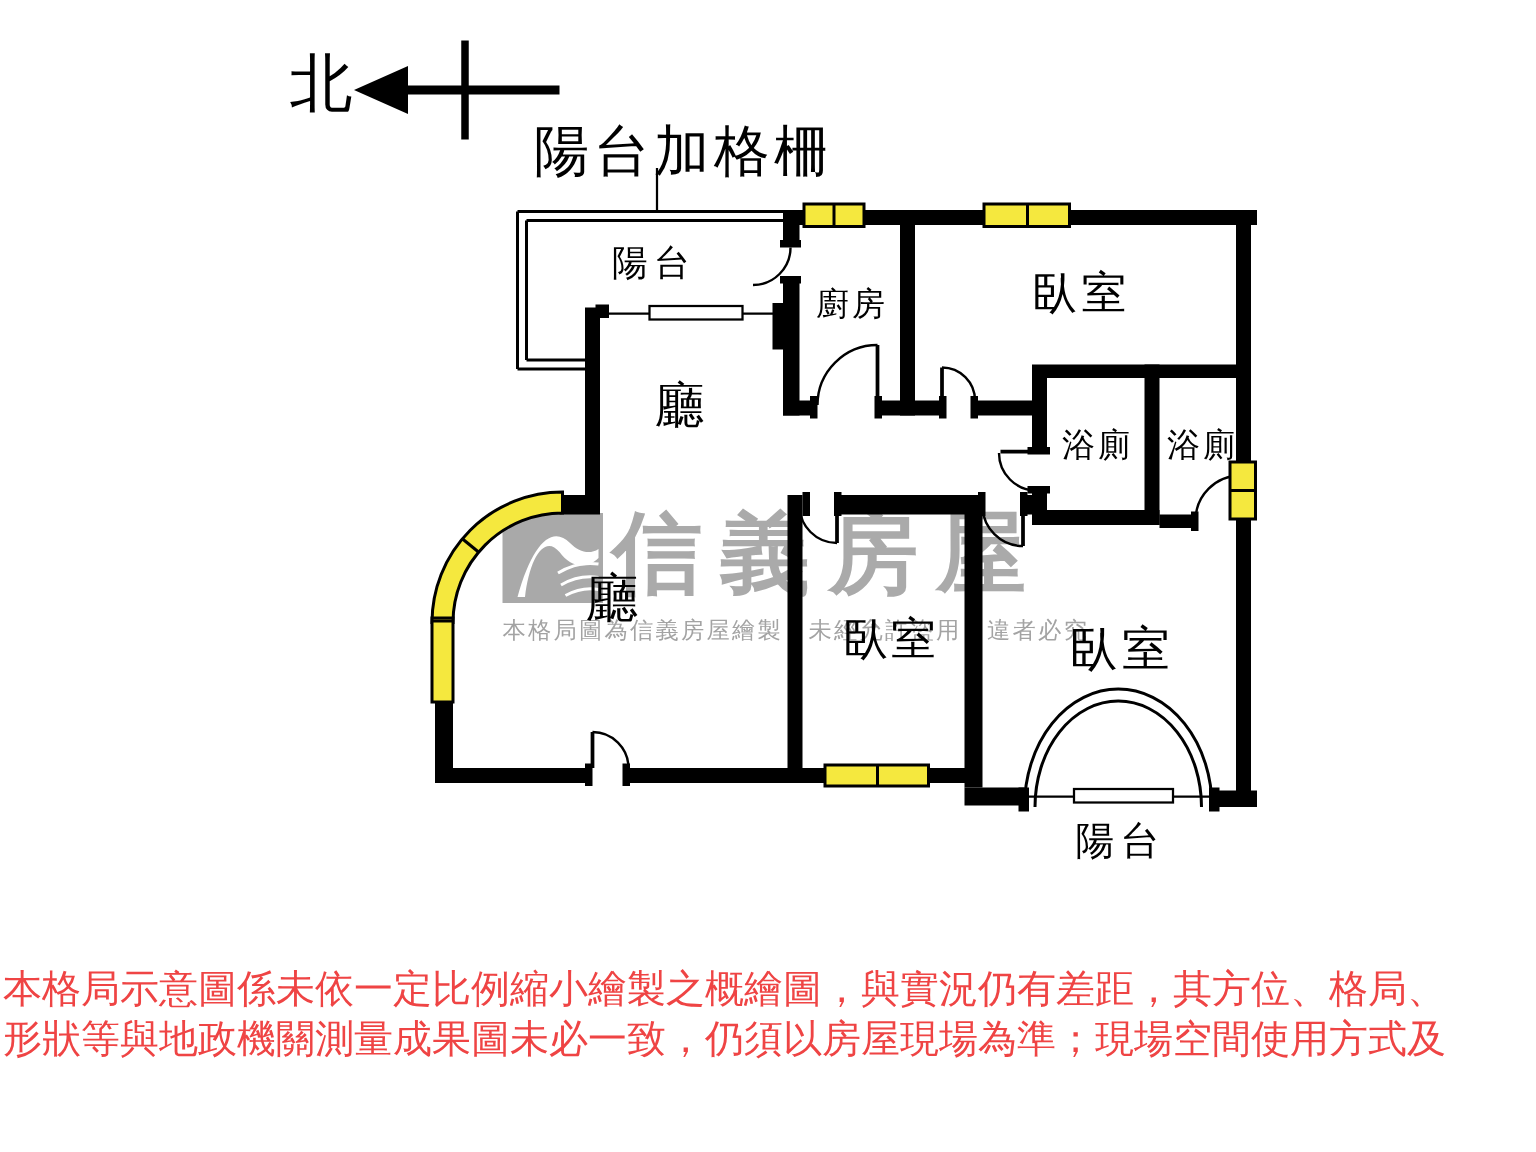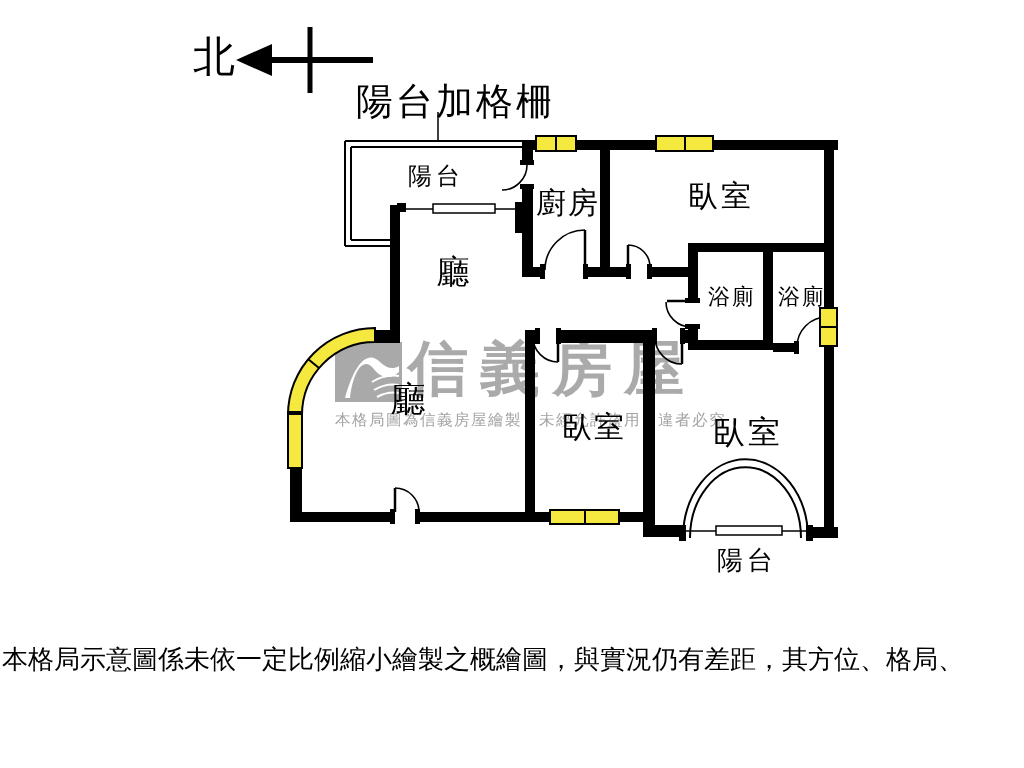--- a/index.html
+++ b/index.html
@@ -22,21 +22,21 @@
     position:absolute;left:408px;top:338px;
     font-size:60px;font-weight:bold;letter-spacing:12px;
     color:#aaaaaa;white-space:nowrap;line-height:1.05;
   }
   .wm-notice{
     position:absolute;left:335px;top:410px;
     font-size:15.5px;letter-spacing:1.5px;color:#a3a3a3;white-space:nowrap;
   }
   #disclaimer{
     position:absolute;left:2px;top:643px;width:1022px;z-index:3;
-    font-size:26px;line-height:33px;letter-spacing:0px;color:#000000;
+    font-size:26px;line-height:33px;letter-spacing:0px;color:#ef4444;
   }
   #disclaimer div{white-space:nowrap;}
 </style>
 </head>
 <body>
 
 <div id="stage">
 
   <div class="layer" id="wm-layer">
     <div class="wm-brand">信義房屋</div>
@@ -174,28 +174,29 @@
       <line x1="782" y1="531" x2="808" y2="531" stroke-width="1.5"></line>
       <rect x="716" y="526" width="66" height="9" fill="#fff" stroke="#000" stroke-width="1.5"></rect>
     </g>
   </svg>
 
   <div class="layer" id="label-layer">
     <span class="free-label" style="left:193px;top:36px;font-size:42px;">北</span>
     <span class="free-label" style="left:356px;top:83px;font-size:37px;letter-spacing:3px;">陽台加格柵</span>
 
     <span class="room-label" style="left:436px;top:176px;font-size:24px;letter-spacing:4px;">陽台</span>
-    <span class="room-label" style="left:568px;top:203px;font-size:30px;letter-spacing:2px;">廚房</span>
+    <span class="room-label" style="left:568px;top:203px;font-size:22px;letter-spacing:2px;">廚房</span>
     <span class="room-label" style="left:721px;top:196px;font-size:30px;letter-spacing:3px;">臥室</span>
     <span class="room-label" style="left:453px;top:272px;font-size:33px;">廳</span>
     <span class="room-label" style="left:732px;top:297px;font-size:22px;letter-spacing:2px;">浴廁</span>
     <span class="room-label" style="left:802px;top:297px;font-size:22px;letter-spacing:2px;">浴廁</span>
     <span class="room-label" style="left:408px;top:399px;font-size:35px;">廳</span>
     <span class="room-label" style="left:594px;top:427px;font-size:30px;letter-spacing:2px;">臥室</span>
     <span class="room-label" style="left:748px;top:432px;font-size:32px;letter-spacing:3px;">臥室</span>
     <span class="room-label" style="left:747px;top:561px;font-size:26px;letter-spacing:4px;">陽台</span>
   </div>
 
   <div id="disclaimer">
     <div>本格局示意圖係未依一定比例縮小繪製之概繪圖，與實況仍有差距，其方位、格局、</div>
+    <div>形狀等與地政機關測量成果圖未必一致，仍須以房屋現場為準；現場空間使用方式及</div>
   </div>
 
 </div>
 
 </body></html>

